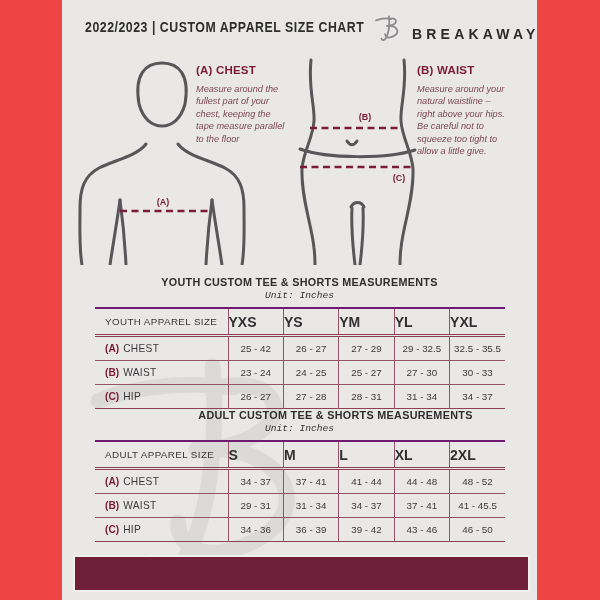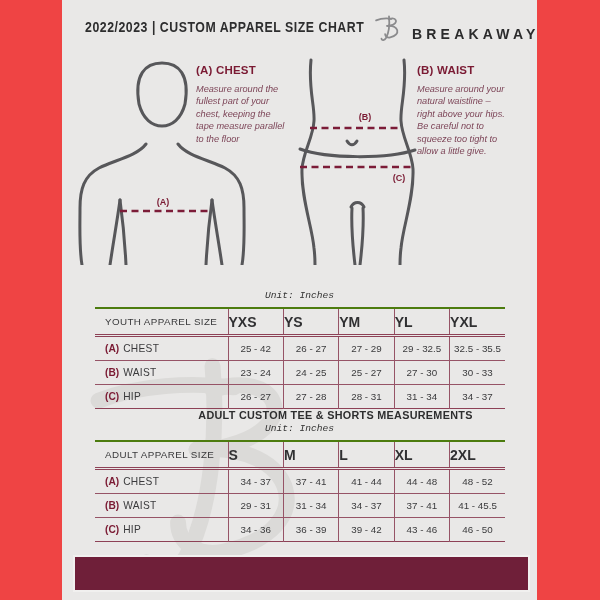--- a/index.html
+++ b/index.html
@@ -36,21 +36,21 @@
   
   .tbl-title{position:absolute;left:0;width:475px;text-align:center;font-size:10.8px;font-weight:bold;
              color:#2e2e2f;letter-spacing:.3px;z-index:1;}
   .tbl-unit{position:absolute;left:0;width:475px;text-align:center;font-size:9.6px;font-style:italic;
             color:#333;z-index:1;font-family:Liberation Mono, monospace;}
   .t-youth{top:276px;} .u-youth{top:290px;}
   .t-adult{top:409px;padding-left:36px;} .u-adult{top:423px;}
 
   
   table.size-table{position:absolute;left:33px;width:410px;border-collapse:collapse;table-layout:fixed;
-                   border-top:2px solid #4d7c0f;border-bottom:1.6px solid #8d4156;z-index:1;}
+                   border-top:2px solid #701a75;border-bottom:1.6px solid #8d4156;z-index:1;}
   .youth{top:307px;} .adult{top:440px;}
   col.c0{width:133px;}
   th,td{padding:0;}
   thead th{height:25px;border-bottom:3px double #8d4156;font-size:14px;font-weight:bold;color:#303032;text-align:left;}
   thead th.first{font-weight:normal;font-size:9.8px;letter-spacing:.4px;text-align:left;padding-left:10px;color:#39393b;}
   tbody td{height:23px;border-top:1.4px solid #965366;font-size:9.8px;color:#3a3a3c;text-align:center;}
   th:not(.first):not(:first-child),td:not(.first){border-left:1.4px solid #965366;}
   tbody td.first{border-left:none;text-align:left;padding-left:10px;font-size:10.2px;}
   .mk{color:#7a1a33;font-weight:bold;margin-right:4px;}
   .ml{color:#3a3a3c;letter-spacing:.3px;}
@@ -117,20 +117,21 @@
     <section class="note note-b">
       <h3>(B) WAIST</h3>
       <p>Measure around your
 natural waistline –
 right above your hips.
 Be careful not to
 squeeze too tight to
 allow a little give.</p>
     </section>
 
+    <div class="tbl-title t-youth">YOUTH CUSTOM TEE &amp; SHORTS MEASUREMENTS</div>
     <div class="tbl-unit u-youth">Unit: Inches</div>
     <table class="size-table youth">
       <colgroup>
           <col class="c0">
           <col>
           <col>
           <col>
           <col>
           <col>
         </colgroup>

